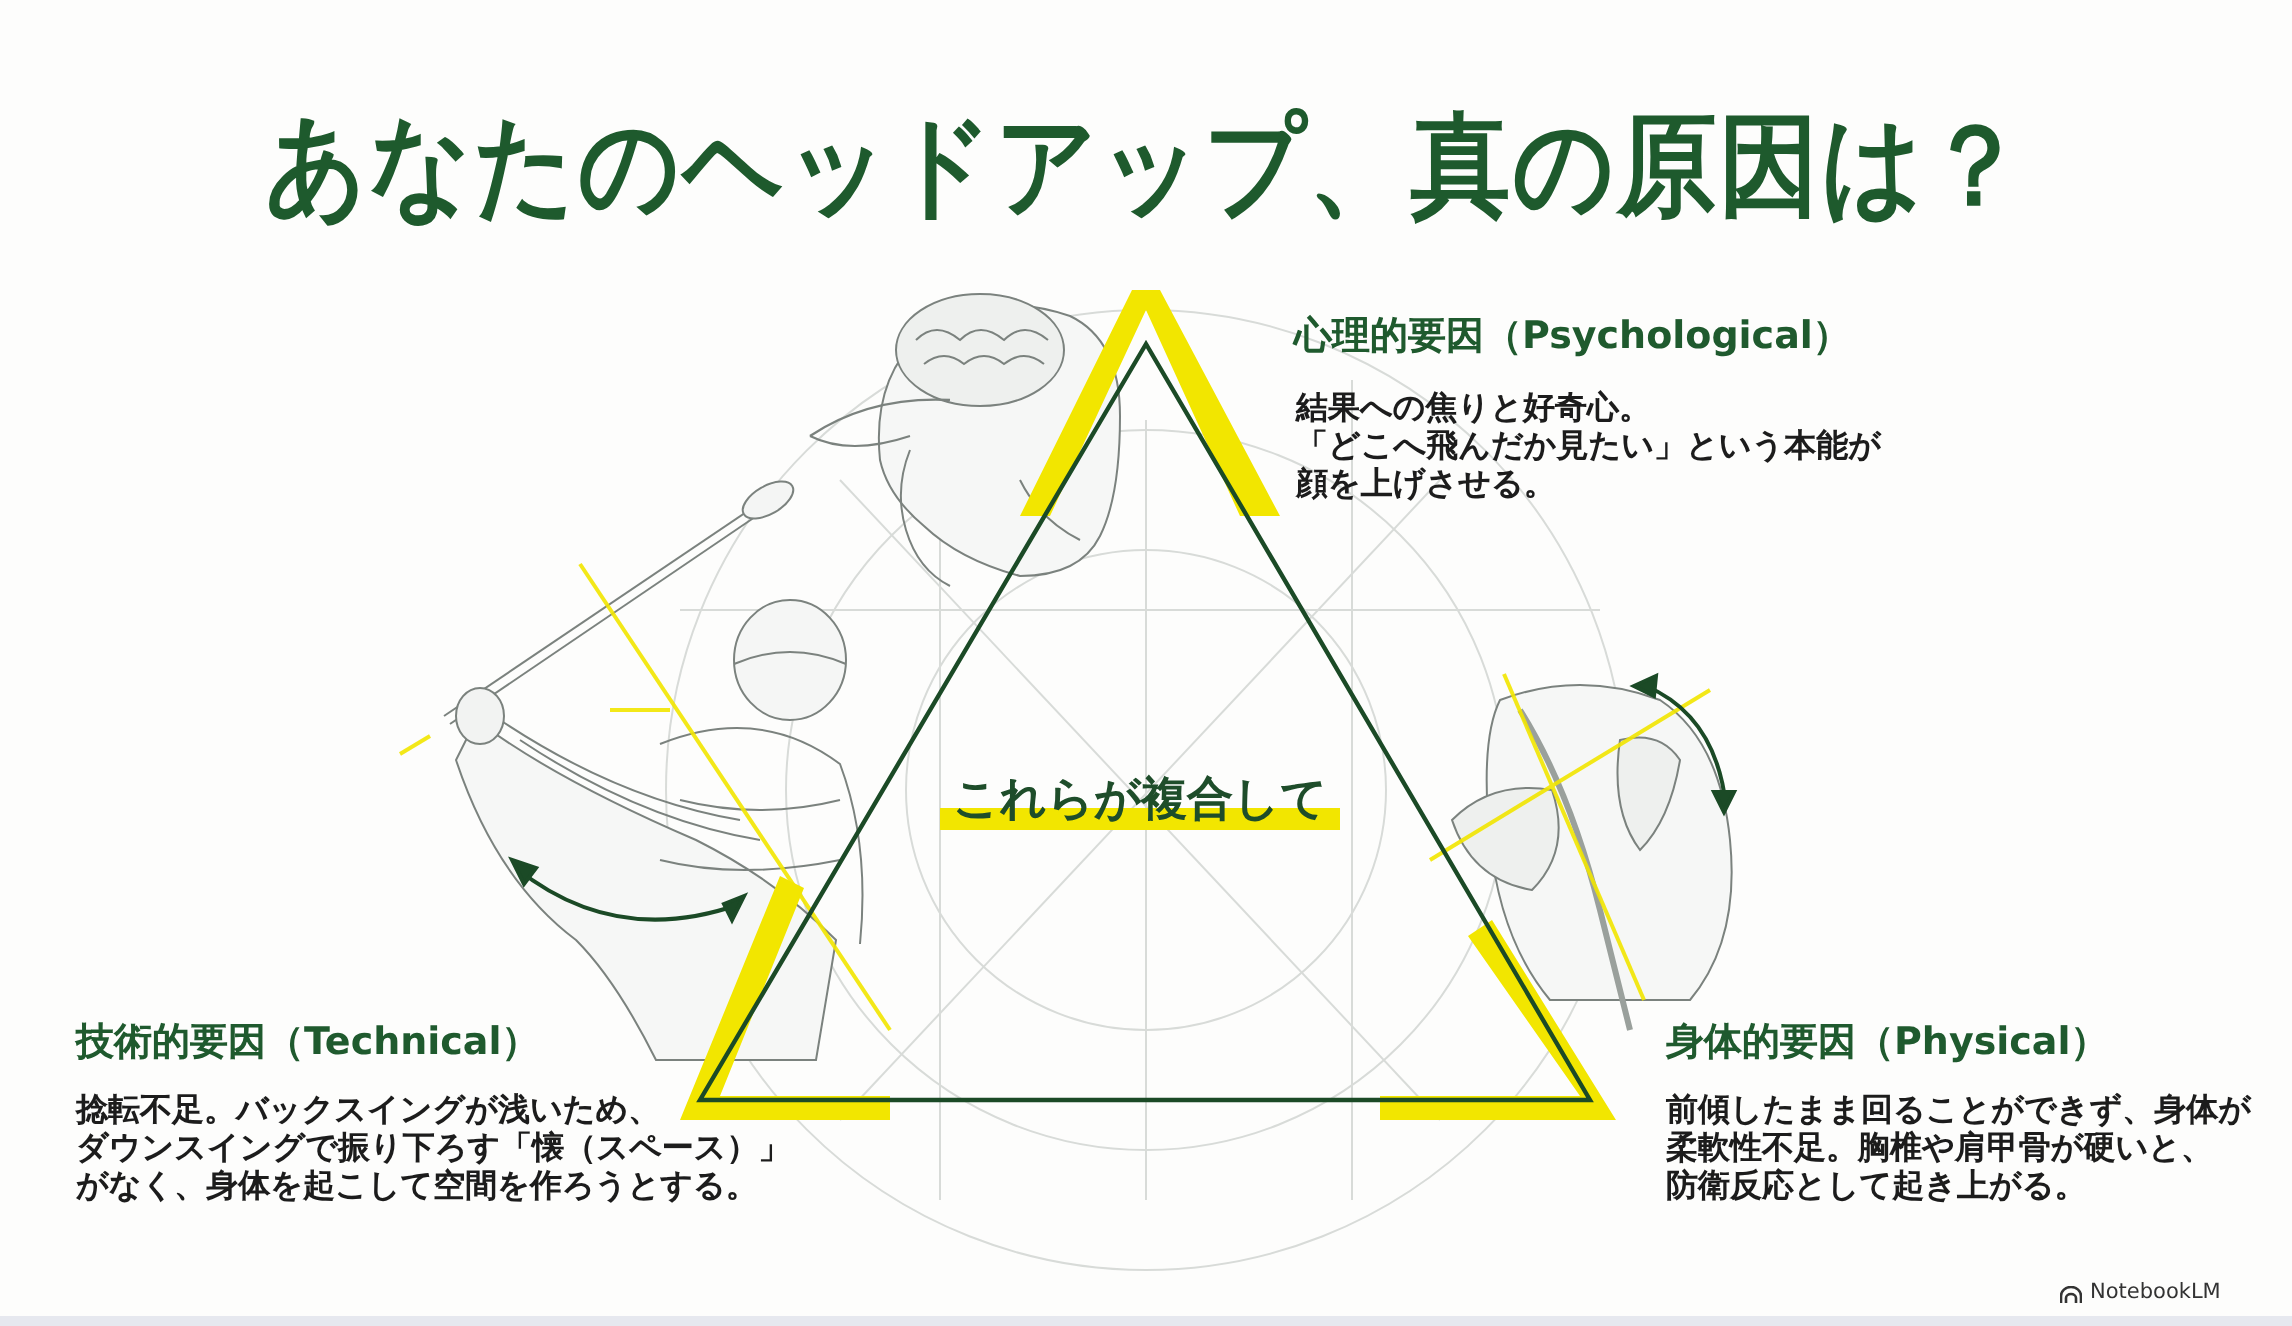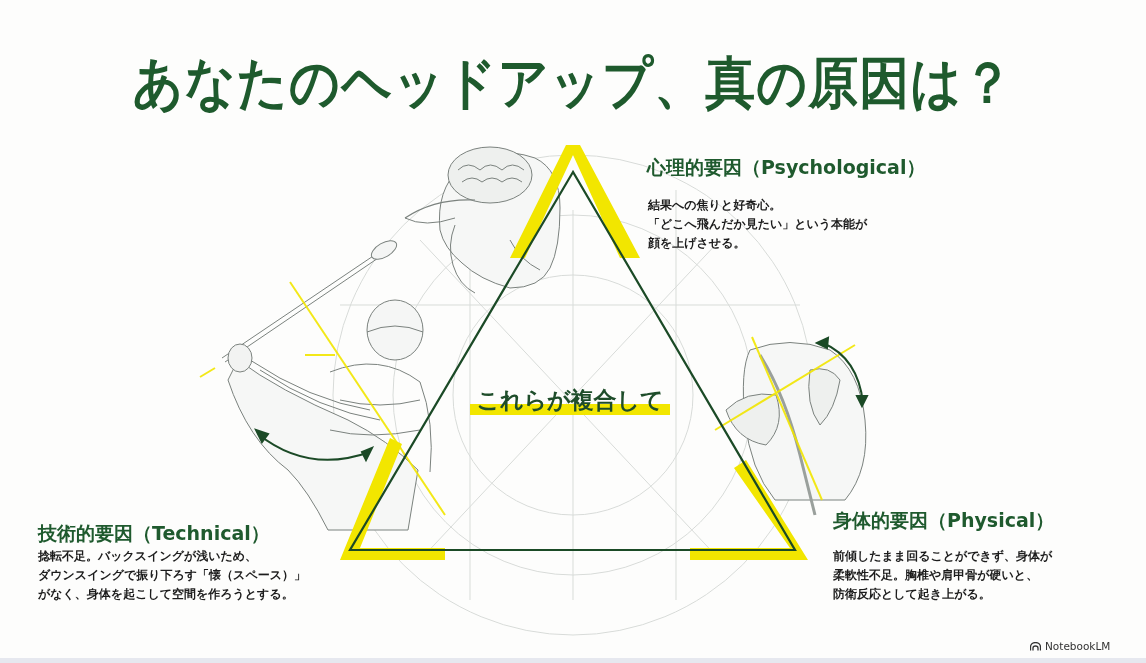--- a/index.html
+++ b/index.html
@@ -7,28 +7,28 @@
     body { font-family: "DejaVu Sans", "Liberation Sans", sans-serif; position: relative; color: #1a1a1a; }
     .slide { position: absolute; left: 0; top: 0; width: 1146px; height: 658px; background: #fdfdfc; }
     .bottom-bar { position: absolute; left: 0; top: 658px; width: 1146px; height: 5px; background: #e6e8ef; }
     .title {
       position: absolute; left: 0; top: 46px; width: 1146px; text-align: center;
       font-size: 50px; font-weight: bold; color: #1e5a2d; letter-spacing: 1px;
       transform: scaleY(1.12); transform-origin: top center;
     }
     svg.art { position: absolute; left: 0; top: 0; }
     .factor-title { position: absolute; font-size: 19px; font-weight: bold; color: #1f5a2e; white-space: nowrap; }
-    .factor-desc { position: absolute; font-size: 12px; font-weight: bold; color: #1c1c1c; line-height: 19px; white-space: nowrap; }
+    .factor-desc { position: absolute; font-size: 16px; font-weight: bold; color: #1c1c1c; line-height: 19px; white-space: nowrap; font-family: Liberation Mono, monospace; }
     .center-text { position: absolute; left: 440px; top: 380px; width: 260px; text-align: center; }
     .center-line {
       display: inline-block; font-size: 23px; font-weight: bold; color: #1e4d2a; line-height: 40px;
       background: linear-gradient(to bottom, transparent 60%, #f2e600 60%, #f2e600 88%, transparent 88%);
       padding: 0 6px;
     }
-    .brand { position: absolute; left: 1030px; top: 640px; font-size: 10.5px; color: #333; display: flex; align-items: center; gap: 4px; }
+    .brand { position: absolute; left: 1030px; top: 640px; font-size: 10.5px; color: #333; display: flex; align-items: flex-end; gap: 4px; }
     .brand-icon { width: 11px; height: 9px; }
   </style>
 </head>
 <body>
 
 <div class="slide">
 
   <div class="title">あなたのヘッドアップ、真の原因は？</div>
 
   <svg class="art" width="1146" height="658" viewBox="0 0 1146 658">
@@ -108,21 +108,21 @@
     <polygon points="573,172 350,550 795,550" fill="none" stroke="#1b4a26" stroke-width="2.2"></polygon>
   </svg>
 
   <div class="factor-title" style="left:647px; top:155px;">心理的要因（Psychological）</div>
   <div class="factor-desc" style="left:648px; top:196px;">
     <div>結果への焦りと好奇心。</div>
     <div>「どこへ飛んだか見たい」という本能が</div>
     <div>顔を上げさせる。</div>
   </div>
 
-  <div class="factor-title" style="left:38px; top:508px;margin-top:13px;">技術的要因（Technical）</div>
+  <div class="factor-title" style="left:38px; top:508px;">技術的要因（Technical）</div>
   <div class="factor-desc" style="left:38px; top:547px;">
     <div>捻転不足。バックスイングが浅いため、</div>
     <div>ダウンスイングで振り下ろす「懐（スペース）」</div>
     <div>がなく、身体を起こして空間を作ろうとする。</div>
   </div>
 
   <div class="factor-title" style="left:833px; top:508px;">身体的要因（Physical）</div>
   <div class="factor-desc" style="left:833px; top:547px;">
     <div>前傾したまま回ることができず、身体が</div>
     <div>柔軟性不足。胸椎や肩甲骨が硬いと、</div>

